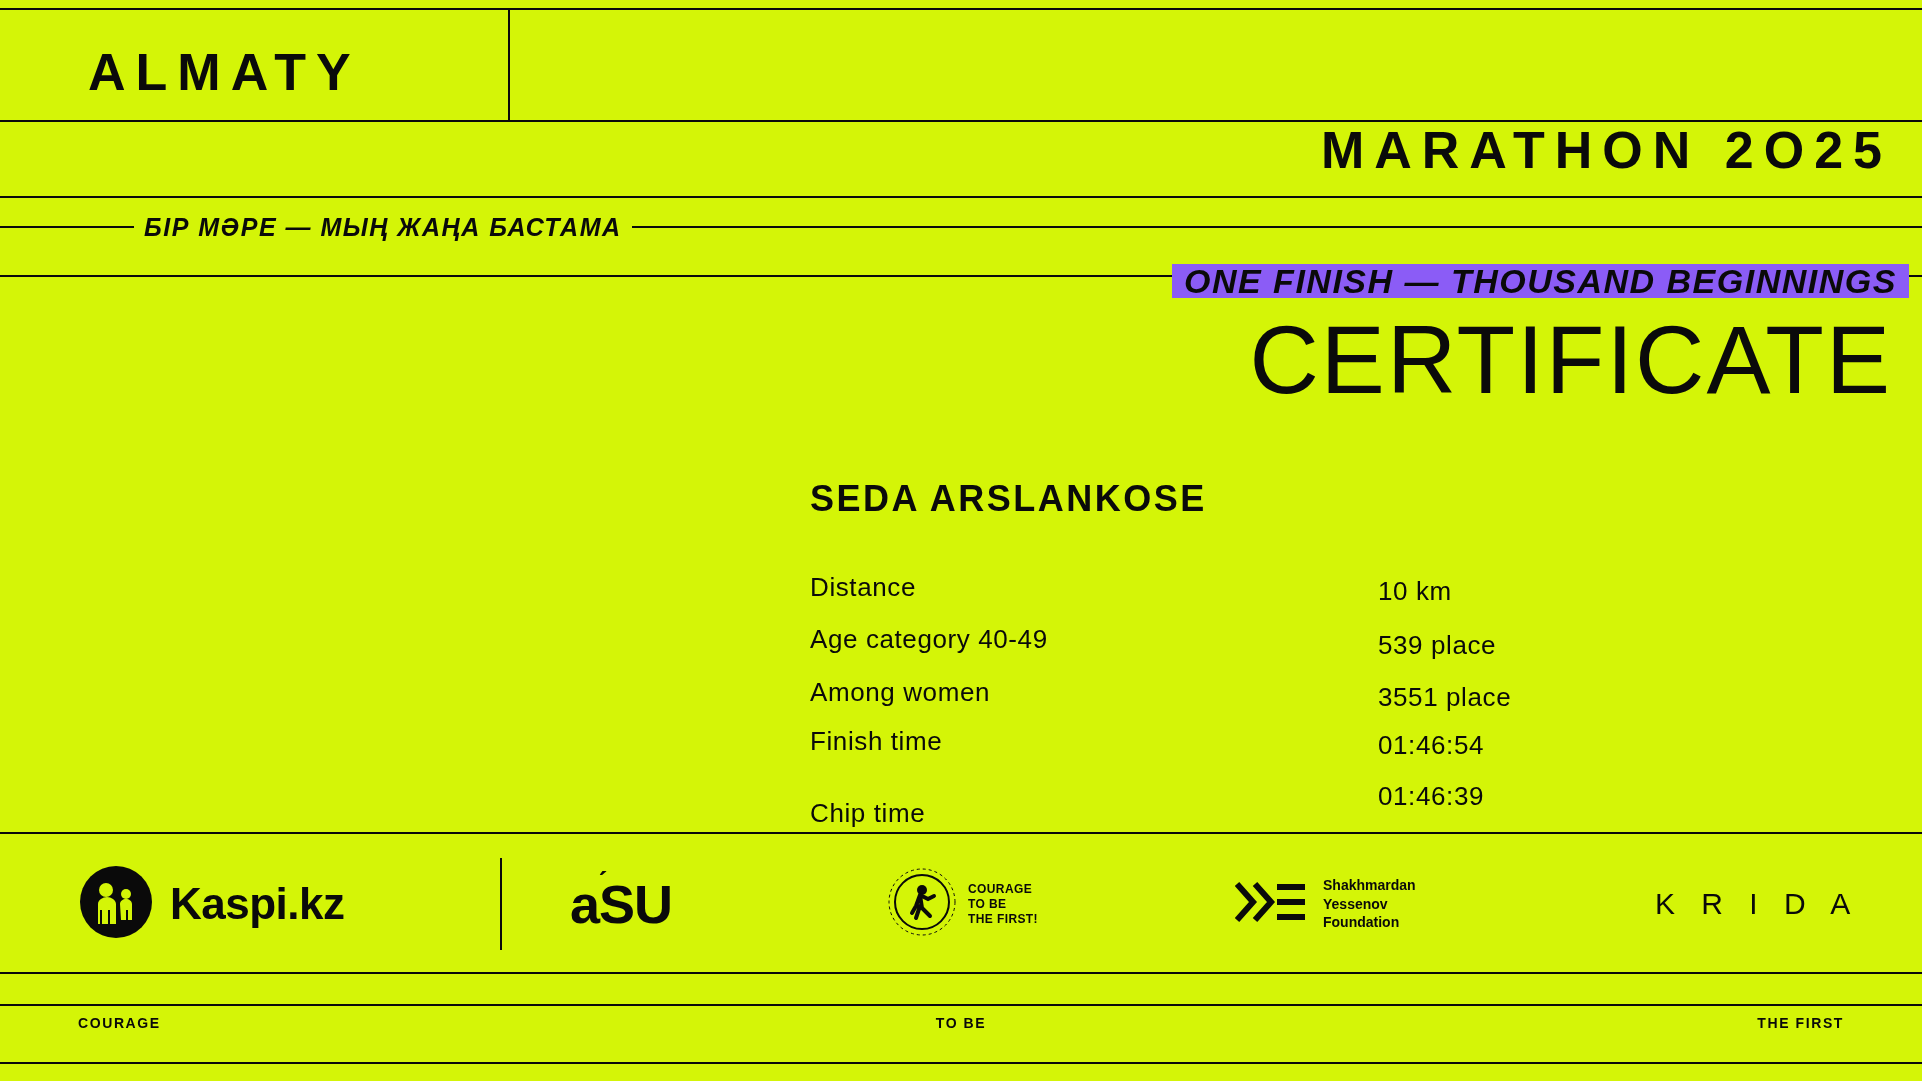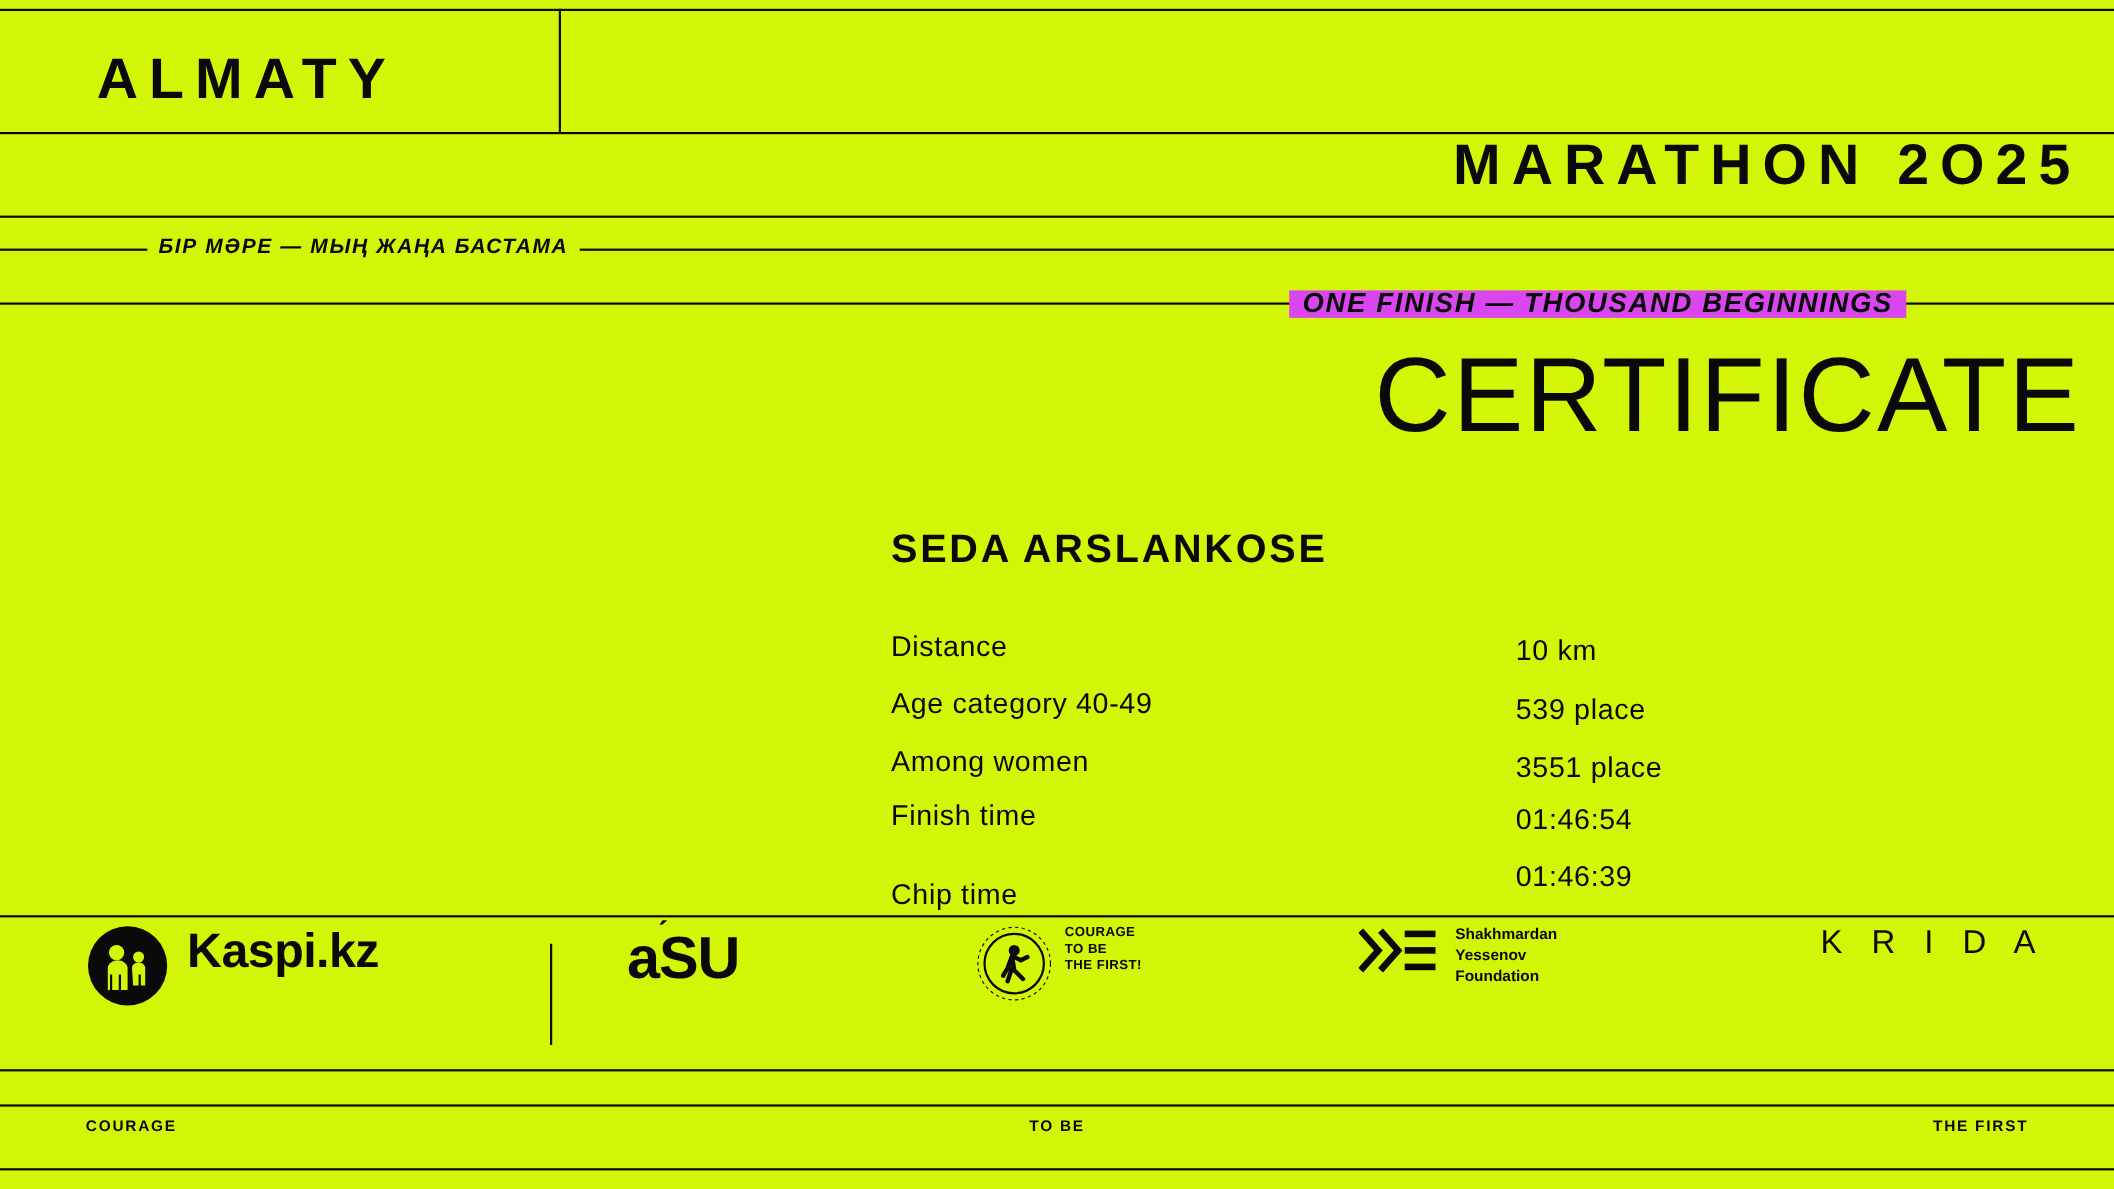--- a/index.html
+++ b/index.html
@@ -57,38 +57,38 @@
     font-size: 52px;
     font-weight: 700;
     letter-spacing: 10px;
     line-height: 1;
     text-align: right;
   }
   .slogan-kz {
     position: absolute;
     left: 134px;
     top: 215px;
-    font-size: 19px;
+    font-size: 25px;
     font-style: italic;
     font-weight: 700;
     letter-spacing: 1.5px;
     line-height: 1;
     background: #d4f507;
     padding: 0 10px;
   }
   .slogan-en {
     position: absolute;
     left: 1172px;
     top: 264px;
-    font-size: 25px;
+    font-size: 34px;
     font-style: italic;
     font-weight: 700;
     letter-spacing: 1.5px;
     line-height: 1;
-    background: #d946ef;
+    background: #8b5cf6;
     padding: 0 12px;
   }
 
   
   .cert-title {
     position: absolute;
     right: 30px;
     top: 312px;
     font-size: 96px;
     font-weight: 400;
@@ -143,21 +143,21 @@
   .sponsors {
     position: absolute;
     left: 0;
     top: 840px;
     width: 1922px;
     height: 128px;
   }
   .sponsor {
     position: absolute;
     display: flex;
-    align-items: flex-start;
+    align-items: center;
     height: 128px;
   }
   .sp-kaspi { left: 78px; }
   .sp-divider {
     position: absolute;
     left: 500px;
     top: 18px;
     height: 92px;
     border-left: 2px solid #0a0a0a;
   }

